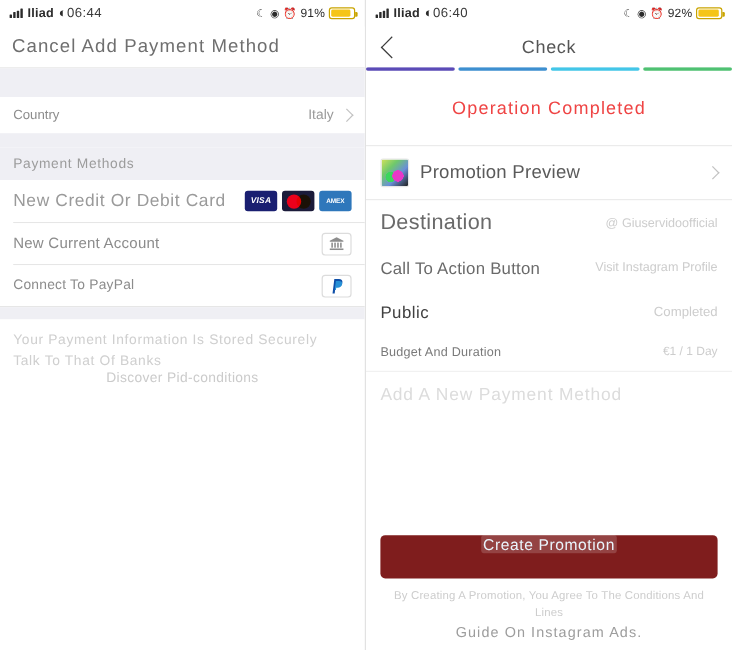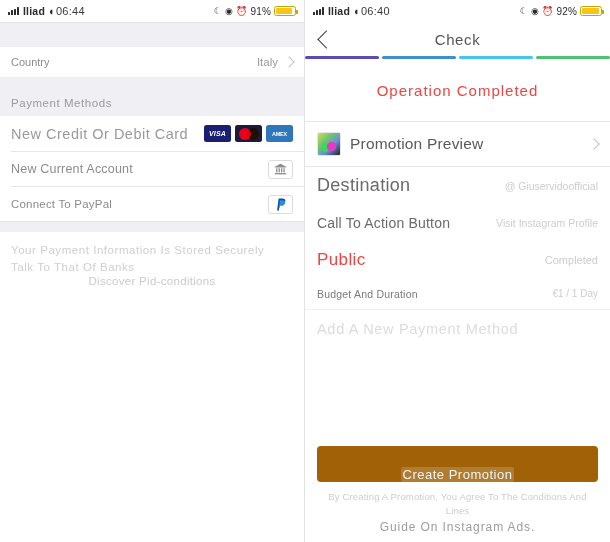--- a/index.html
+++ b/index.html
@@ -146,22 +146,22 @@
   .d-label { color: #6a6a6a; }
   .d-value { color: #cdcdcd; }
 
   .addmethod {
     height: 38px; display: flex; align-items: center; padding: 0 12px;
     font-size: 14.5px; color: #dcdcdc; letter-spacing: .7px; background: #fff;
   }
 
   .cta-wrap { position: absolute; left: 0; right: 0; bottom: 0; padding: 0 12px 6px; background: #fff; }
   .cta-btn {
-    height: 36px; border-radius: 4px; background: #a16207;
-    display: flex; align-items: flex-end; justify-content: center;
+    height: 36px; border-radius: 4px; background: #7f1d1d;
+    display: flex; align-items: flex-start; justify-content: center;
     color: #eaf4fc; font-size: 13px; letter-spacing: .5px; cursor: pointer;
     border: none; width: 100%;
   }
   .cta-btn span { background: rgba(255,255,255,.17); padding: 0 2px; border-radius: 2px; }
   .cta-note {
     text-align: center; color: #cdcdcd; font-size: 9.5px; line-height: 1.5;
     margin-top: 8px; letter-spacing: .15px;
   }
   .cta-note b { display: block; font-size: 12px; color: #9d9d9d; font-weight: 400; letter-spacing: .9px; }
 </style>
@@ -188,20 +188,23 @@
         <span class="sb-ico">☾</span>
         <span class="sb-ico">◉</span>
         <span class="sb-ico">⏰</span>
         <span class="batt-pct">91%</span>
         <span class="battery">
             <span style="width:91%"></span>
           </span>
       </div>
     </div>
 
+    <div class="navbar-left">
+      <div class="nav-title-left">Cancel Add Payment Method</div>
+    </div>
     <div class="navsep"></div>
 
     <div class="gap" style="height:24px"></div>
 
     <div class="row" style="height:30px">
       <span class="row-label" style="font-size:11px">Country</span>
       <span class="row-value" style="font-size:11.5px">
         <span>Italy</span>
         <span class="chev-r"></span>
       </span>
@@ -314,21 +317,21 @@
       <span class="d-label" style="font-size:18px;letter-spacing:.3px">Destination</span>
       <span class="d-value" style="font-size:10.5px">@ Giuservidoofficial</span>
     </div>
 
     <div class="detail-row" style="height:37px">
       <span class="d-label" style="font-size:14px;letter-spacing:.2px">Call To Action Button</span>
       <span class="d-value" style="font-size:10.5px">Visit Instagram Profile</span>
     </div>
 
     <div class="detail-row" style="height:37px">
-      <span class="d-label" style="font-size:17px;letter-spacing:.4px;color:#ef4444">Public</span>
+      <span class="d-label" style="font-size:14px;letter-spacing:.4px;color:#404040">Public</span>
       <span class="d-value" style="font-size:11px">Completed</span>
     </div>
 
     <div class="detail-row" style="height:31px">
       <span class="d-label" style="font-size:10.5px;letter-spacing:.2px;color:#7a7a7a">Budget And Duration</span>
       <span class="d-value" style="font-size:10px">€1 / 1 Day</span>
     </div>
 
     <div class="hsep" style="background:#f1f1f1"></div>
 

